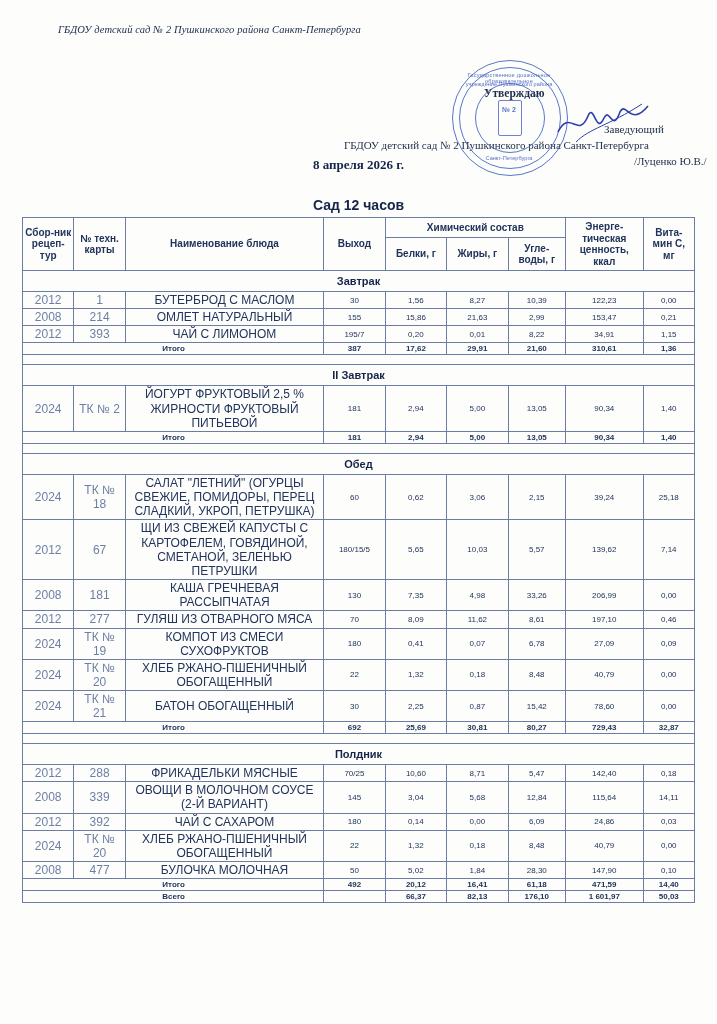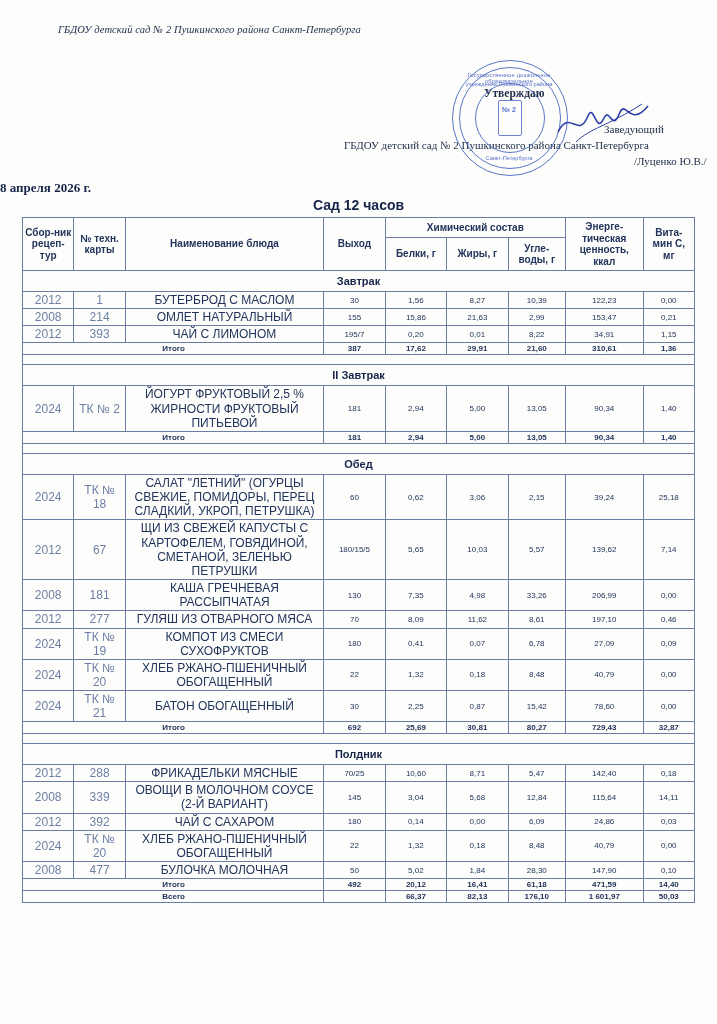--- a/index.html
+++ b/index.html
@@ -84,25 +84,25 @@
     font-weight: bold;
     font-size: 21px;
     letter-spacing: 0.5px;
     color: #16244a;
   }
   .menu-date {
     position: absolute;
     top: 157px;
     left: 0;
     width: 717px;
+    text-align: center;
     font-family: "Liberation Serif", serif;
     font-weight: bold;
     font-size: 13px;
     color: #16244a;
-    margin-top: 23px;
   }
   .menu-sub {
     position: absolute;
     top: 197px;
     left: 0;
     width: 717px;
     text-align: center;
     font-family: "Liberation Sans", sans-serif;
     font-weight: bold;
     font-size: 14px;

